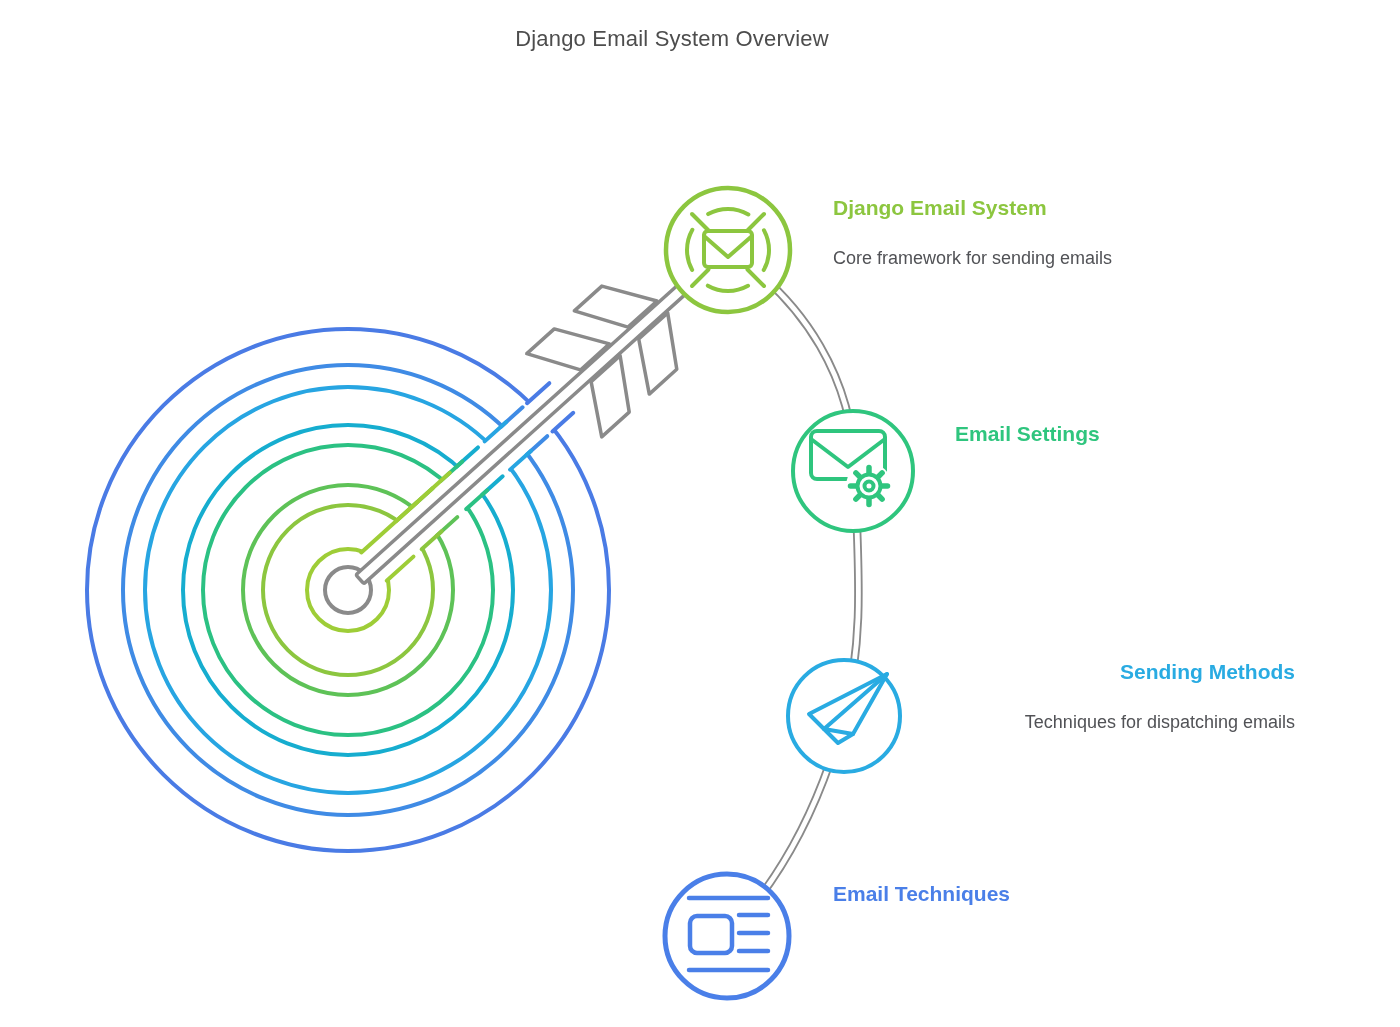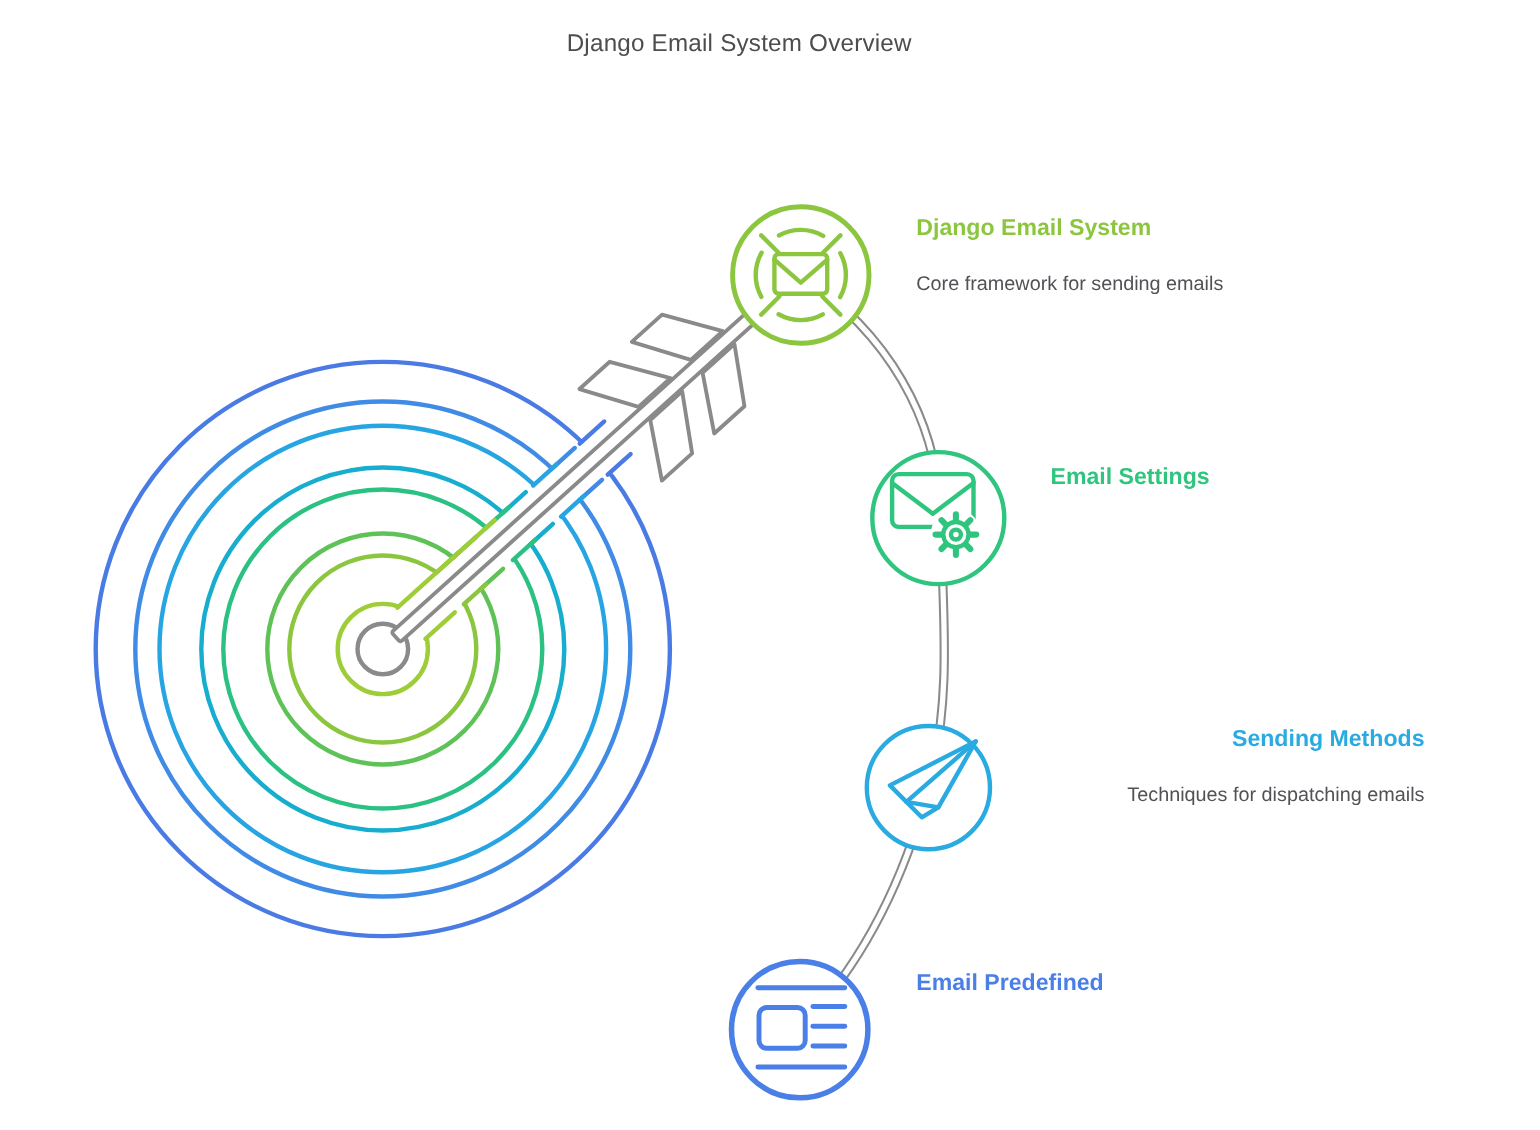--- a/index.html
+++ b/index.html
@@ -146,14 +146,14 @@
 <div class="item item2">
   <div class="heading" style="color: rgb(47, 197, 126);">Email Settings</div>
 </div>
 
 <div class="item item3">
   <div class="heading" style="color: rgb(41, 171, 226);">Sending Methods</div>
   <div class="desc">Techniques for dispatching emails</div>
 </div>
 
 <div class="item item4">
-  <div class="heading" style="color: rgb(74, 127, 232);">Email Predefined</div>
+  <div class="heading" style="color: rgb(74, 127, 232);">Email Techniques</div>
 </div>
 
 </body></html>

